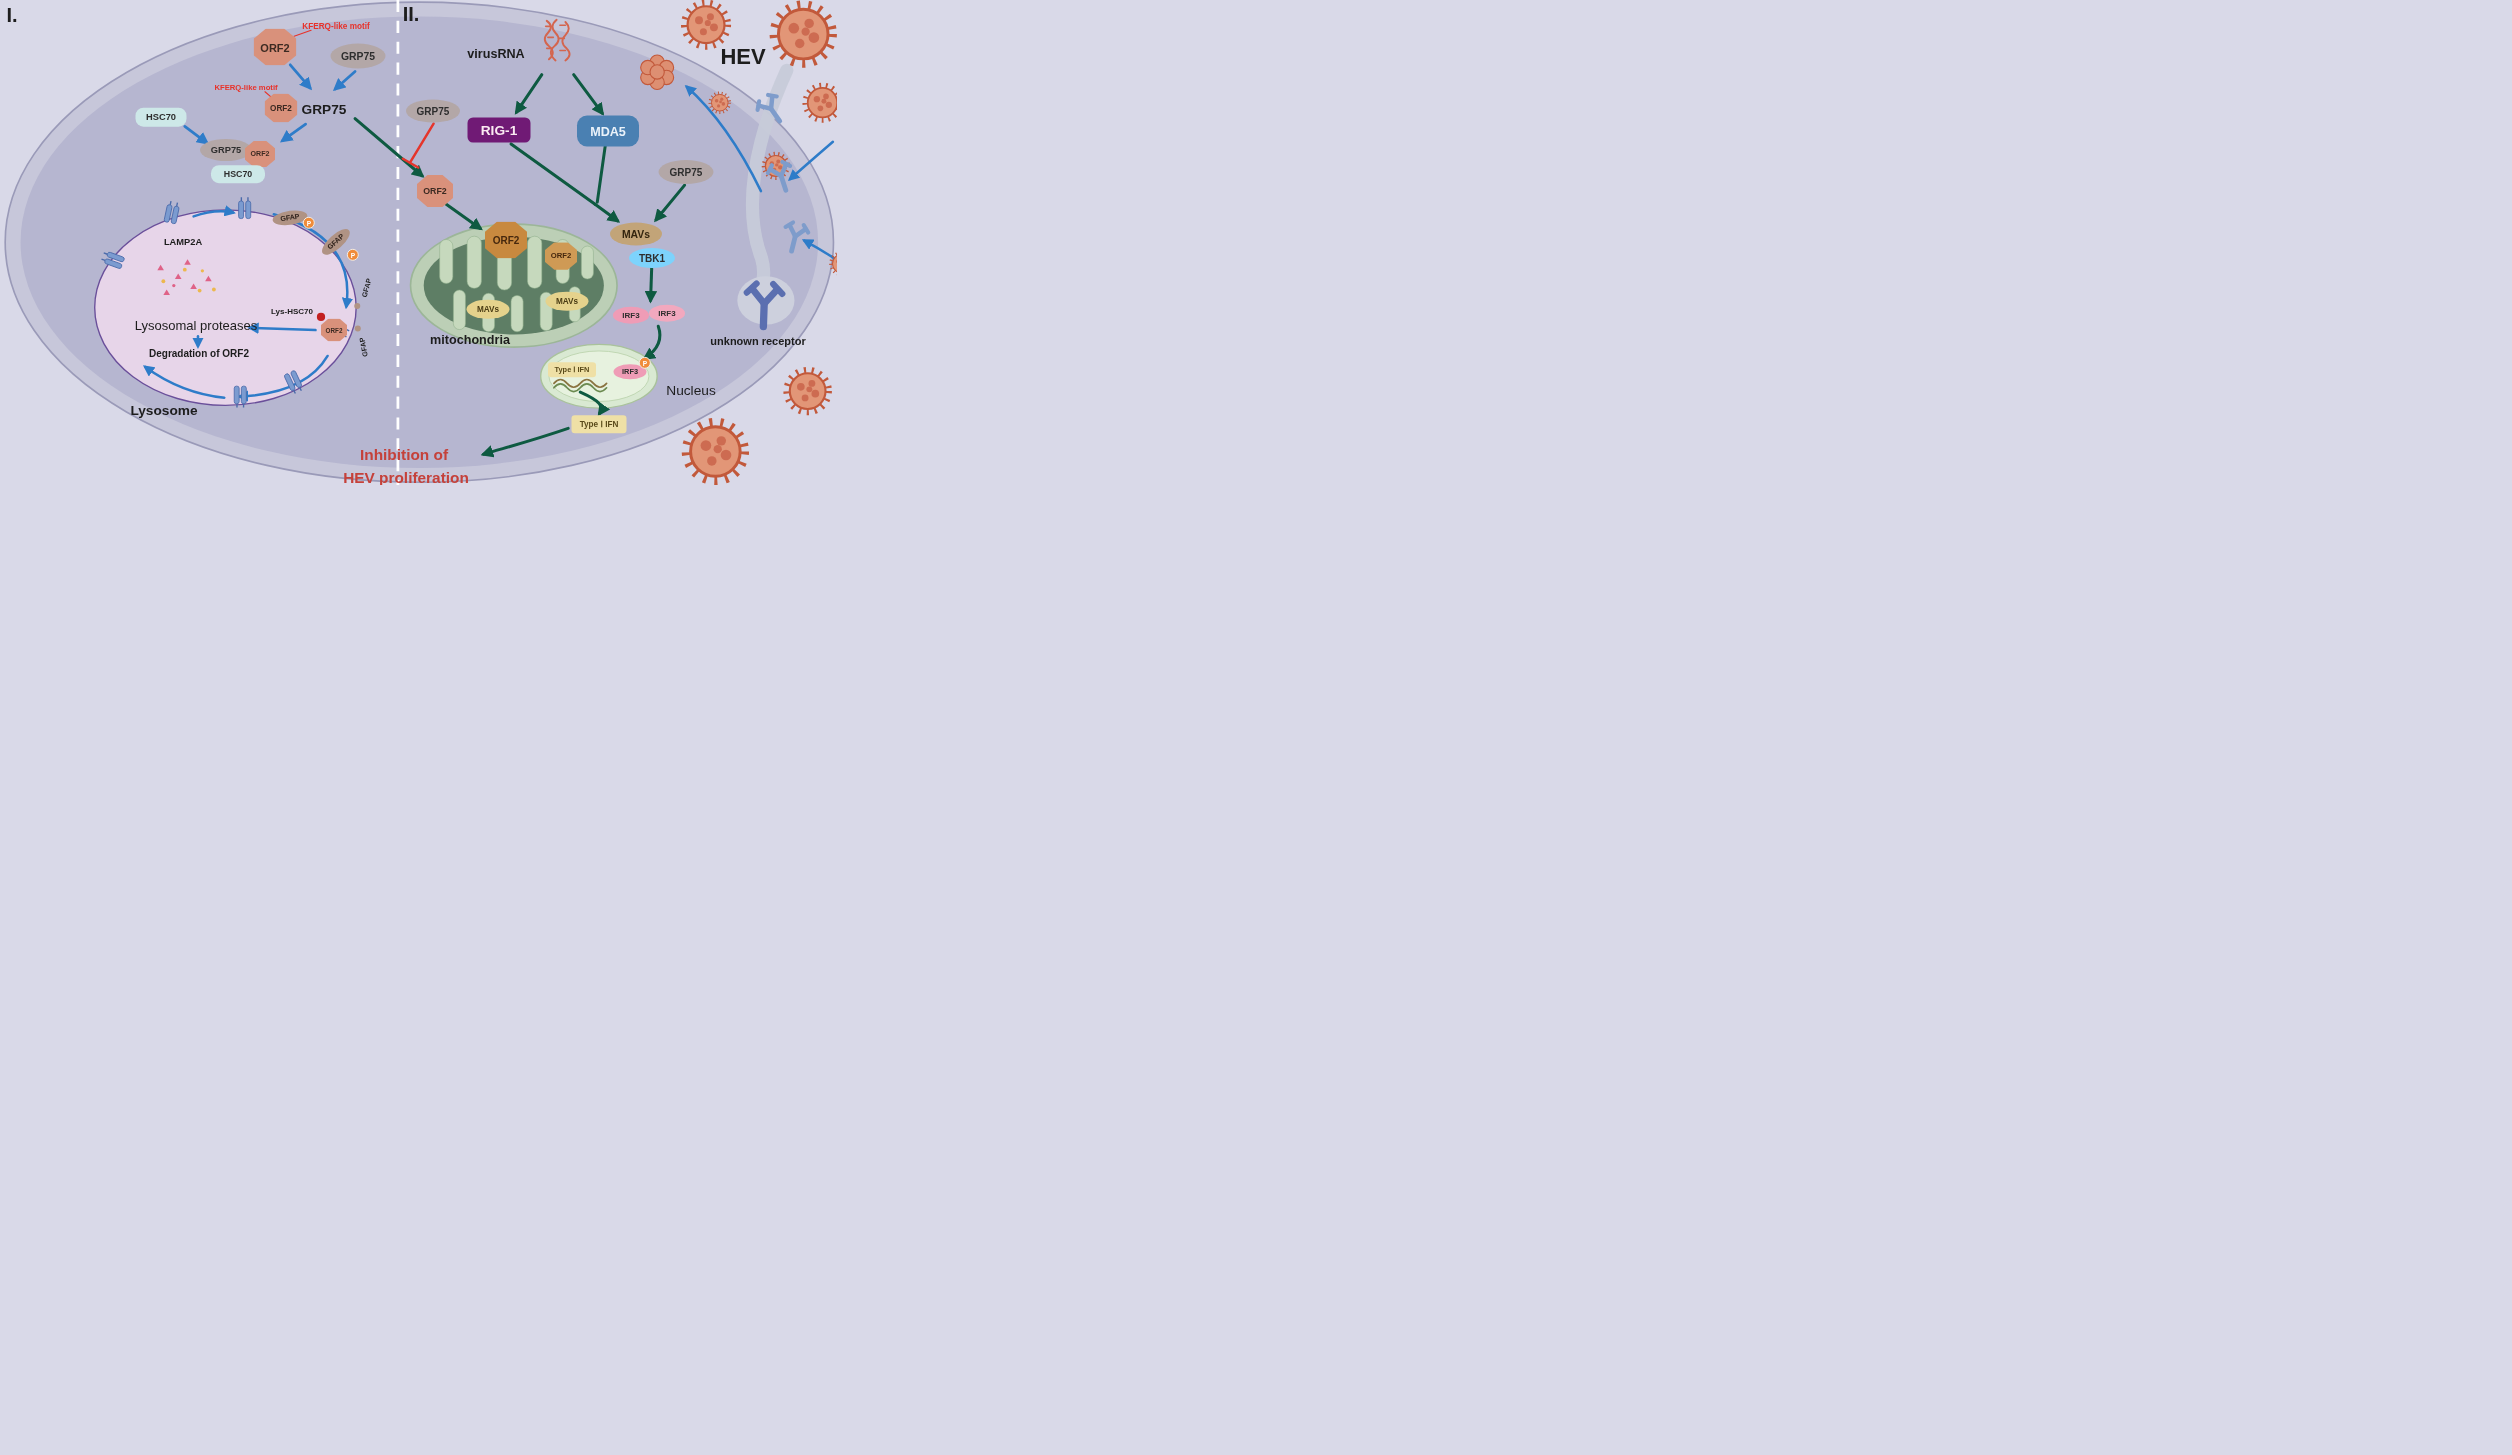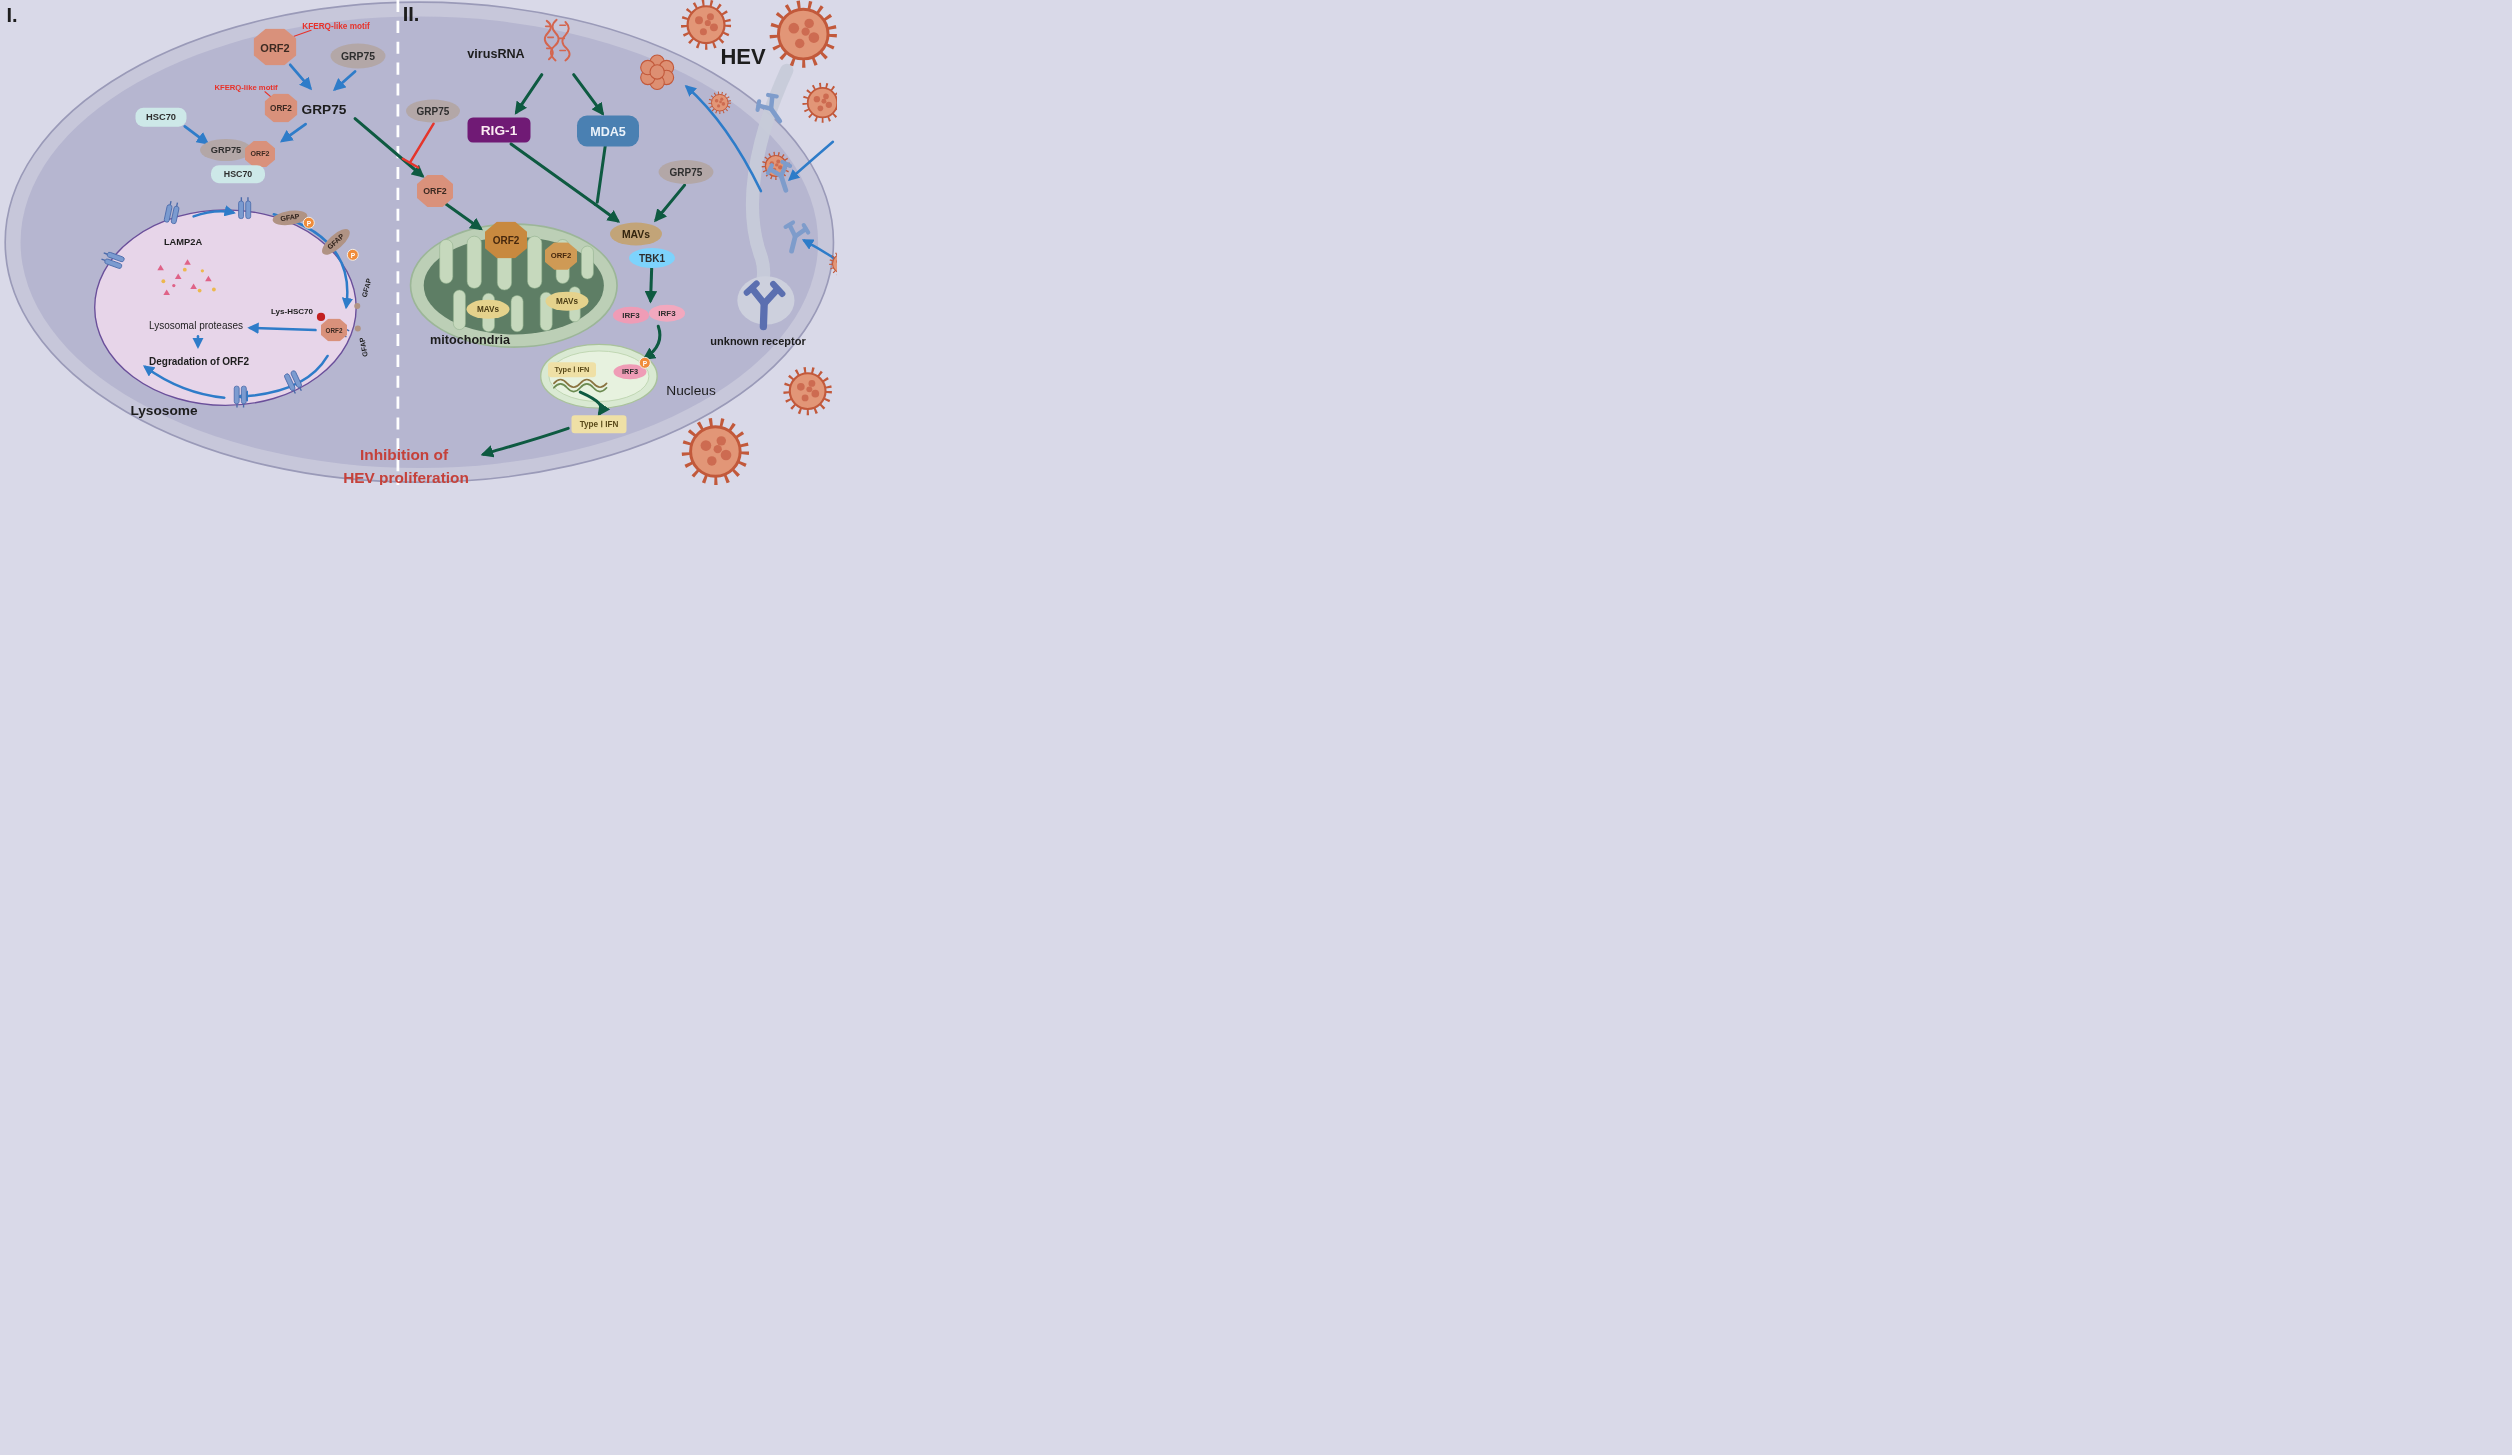--- a/index.html
+++ b/index.html
@@ -218,22 +218,22 @@
 
 <div class="pill ellip" style="left:290px;top:218px;width:35px;height:14.3px;background:#b09384;font-size:7.1px;color:#2f221c;transform:translate(-50%,-50%) rotate(-8deg);">GFAP</div>
 <div class="pbadge" style="left:309px;top:223px;">P</div>
 <div class="pill ellip" style="left:336px;top:242px;width:35px;height:14.3px;background:#b09384;font-size:7.1px;color:#2f221c;transform:translate(-50%,-50%) rotate(-42deg);">GFAP</div>
 <div class="pbadge" style="left:353px;top:255px;">P</div>
 <div class="lbl" style="left:367px;top:288px;font-size:7.1px;font-weight:600;transform:translate(-50%,-50%) rotate(-75deg);">GFAP</div>
 <div class="lbl" style="left:364px;top:347px;font-size:7.1px;font-weight:600;transform:translate(-50%,-50%) rotate(-100deg);">GFAP</div>
 
 <div class="lbl" style="left:292px;top:311px;font-size:8px;font-weight:600;text-align:center;">Lys-HSC70</div>
 <div class="oct" style="left:334px;top:330px;width:26px;height:23px;background:#d9917b;font-size:6.3px;">ORF2</div>
-<div class="lbl" style="left:196px;top:325px;font-size:10px;">Lysosomal proteases</div>
-<div class="lbl" style="left:199px;top:361px;font-size:10px;font-weight:700;">Degradation of ORF2</div>
+<div class="lbl" style="left:196px;top:325px;font-size:13px;">Lysosomal proteases</div>
+<div class="lbl" style="left:199px;top:353px;font-size:10px;font-weight:700;">Degradation of ORF2</div>
 <div class="lbl" style="left:164px;top:410px;font-size:13.7px;font-weight:700;">Lysosome</div>
 
 <div class="lbl" style="left:496px;top:54px;font-size:12.6px;font-weight:700;">virusRNA</div>
 <div class="lbl" style="left:743px;top:57px;font-size:22px;font-weight:800;">HEV</div>
 
 <div class="pill ellip" style="left:433px;top:111px;width:54px;height:23px;background:#b3a7a7;font-size:10px;">GRP75</div>
 <div class="pill" style="left:499px;top:130px;width:63px;height:25px;background:#701a75;border-radius:5.5px;font-size:13.7px;color:#fbeaf2;">RIG-1</div>
 <div class="pill" style="left:608px;top:131px;width:62px;height:31px;background:#4a80b2;border-radius:10px;font-size:12.6px;color:#eaf2fa;">MDA5</div>
 <div class="pill ellip" style="left:686px;top:172px;width:55px;height:24px;background:#b3a7a7;font-size:10px;">GRP75</div>
 <div class="oct" style="left:435px;top:191px;width:36px;height:32px;background:#d9917b;font-size:8.8px;">ORF2</div>

